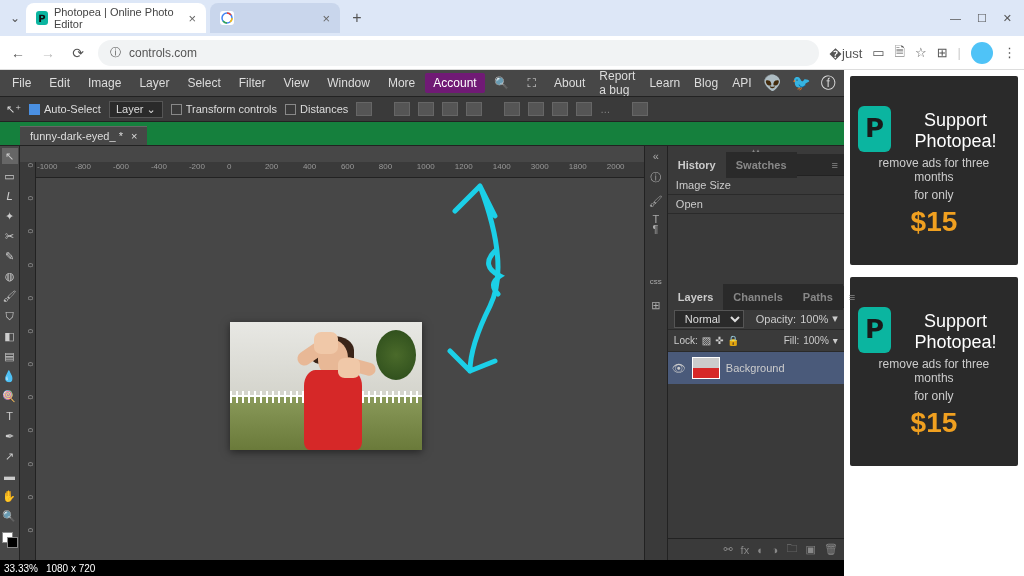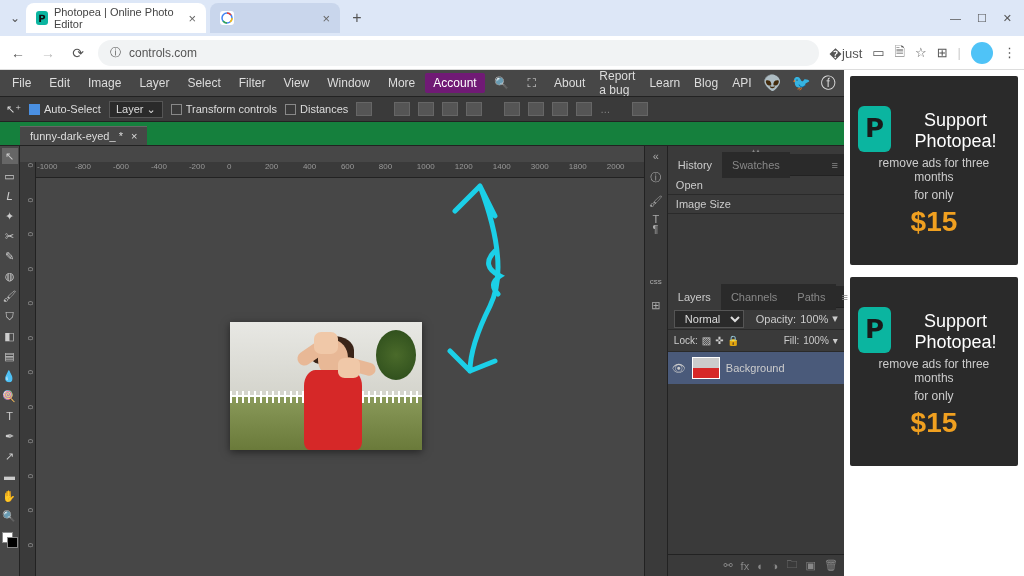--- a/index.html
+++ b/index.html
@@ -54,21 +54,21 @@
 .arm2{position:absolute;top:28px;left:54px;width:34px;height:13px;background:#e8b896;border-radius:7px;transform:rotate(15deg);}
 .hand1{position:absolute;top:0px;left:26px;width:24px;height:22px;background:#f0c8a8;border-radius:30%;}
 .hand2{position:absolute;top:26px;left:50px;width:22px;height:20px;background:#f0c8a8;border-radius:30%;}
 .annot{position:absolute;pointer-events:none;}
 .annot svg{overflow:visible;}
 .status{height:16px;background:#000;color:#fff;font-size:10px;display:flex;align-items:center;gap:8px;padding:0 4px;}
 .right-col{width:24px;background:#3a3a3a;border-left:1px solid #222;border-right:1px solid #222;display:flex;flex-direction:column;align-items:center;padding-top:4px;gap:6px;font-size:11px;color:#aaa;}
 .right-col .ri{width:18px;height:18px;display:flex;align-items:center;justify-content:center;}
 .panels{width:176px;background:#3a3a3a;display:flex;flex-direction:column;font-size:11px;color:#ccc;}
 .panel-tabs{height:22px;background:#2a2a2a;display:flex;align-items:center;border-bottom:1px solid #222;}
-.ptab{padding:7px 10px;background:#3a3a3a;}
+.ptab{padding:7px 10px;background:#3a3a3a;font-weight:bold;}
 .ptab.inact{background:#2a2a2a;color:#888;}
 .pmenu{margin-left:auto;padding:0 6px;color:#888;}
 .hist-body{height:110px;}
 .hist-item{padding:3px 8px;border-bottom:1px solid #2a2a2a;}
 .layers-body{flex:1;display:flex;flex-direction:column;}
 .lrow{height:22px;display:flex;align-items:center;padding:0 6px;gap:4px;border-bottom:1px solid #2a2a2a;}
 .lrow .sel{flex:0;}
 .layer-item{height:32px;display:flex;align-items:center;gap:6px;padding:0 4px;background:#4a5a7a;}
 .eye{width:14px;text-align:center;}
 .thumb{width:28px;height:22px;background:#888;border:1px solid #fff;}
@@ -287,22 +287,22 @@
     </div>
 
     <div class="panels">
       <div style="height:8px;text-align:center;color:#888;font-size:9px;">▴▴</div>
       <div class="panel-tabs">
         <div class="ptab">History</div>
         <div class="ptab inact">Swatches</div>
         <div class="pmenu">≡</div>
       </div>
       <div class="hist-body">
+        <div class="hist-item">Image Size</div>
         <div class="hist-item">Open</div>
-        <div class="hist-item">Image Size</div>
       </div>
       <div class="panel-tabs">
         <div class="ptab">Layers</div>
         <div class="ptab inact">Channels</div>
         <div class="ptab inact">Paths</div>
         <div class="pmenu">≡</div>
       </div>
       <div class="layers-body">
         <div class="lrow">
           <select class="sel"><option>Normal</option></select>
@@ -333,20 +333,24 @@
           <span>◐</span>
           <span>◑</span>
           <span>🗀</span>
           <span>▣</span>
           <span>🗑</span>
         </div>
       </div>
     </div>
   </div>
 
+  <div class="status">
+    <span>33.33%</span>
+    <span>1080 x 720</span>
+  </div>
 </div>
 
 <div class="ads">
   <div class="adblock">
     <div style="display:flex;align-items:center;gap:10px;">
       <div class="adlogo">𝗣</div>
       <div class="adtitle">Support Photopea!</div>
     </div>
     <div class="adsub">remove ads for three months</div>
     <div class="adsub">for only</div>

